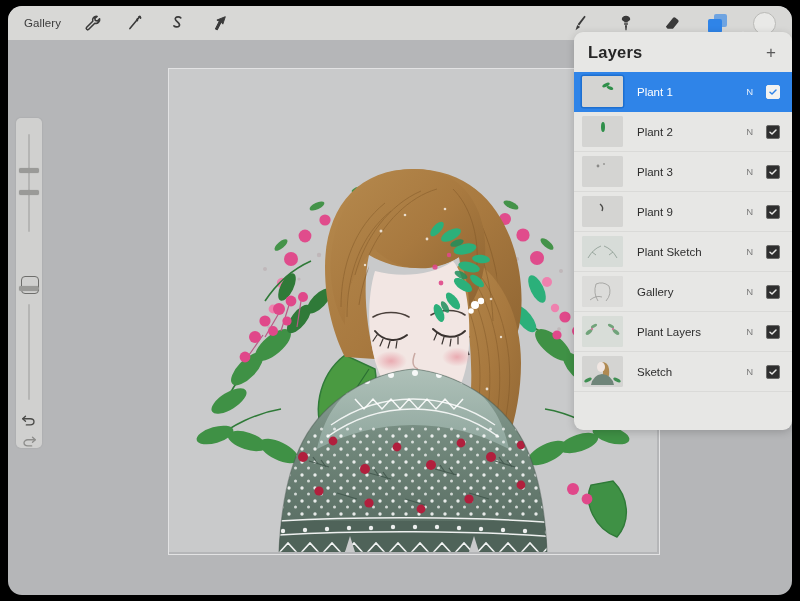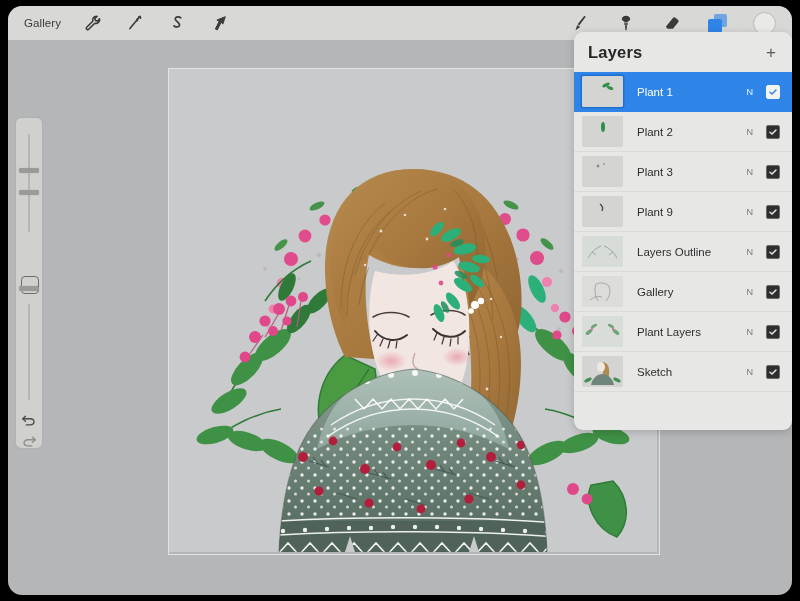--- a/index.html
+++ b/index.html
@@ -649,21 +649,21 @@
         <svg viewBox="0 0 41 31">
               <rect width="41" height="31" fill="#d7dcd8"></rect>
           <g stroke="#8a9a90" stroke-width=".8" fill="none">
             <path d="M6 22 q5 -9 13 -12"></path>
                 <path d="M35 22 q-5 -9 -13 -12"></path>
             <path d="M10 16 l4 3"></path>
                 <path d="M31 16 l-4 3"></path>
               </g>
             </svg>
       </span>
-      <span class="lname">Layers Outline</span>
+      <span class="lname">Plant Sketch</span>
       <span class="lblend">N</span>
       <span class="lvis">
         <svg class="chk" viewBox="0 0 10 8" fill="none" stroke="#e9e9e7" stroke-width="1.9" stroke-linecap="round" stroke-linejoin="round">
               <path d="M1 4.2 3.7 6.8 9 1.4"></path>
             </svg>
       </span>
     </div>
 
     <div class="layer-row">
       <span class="thumb">

